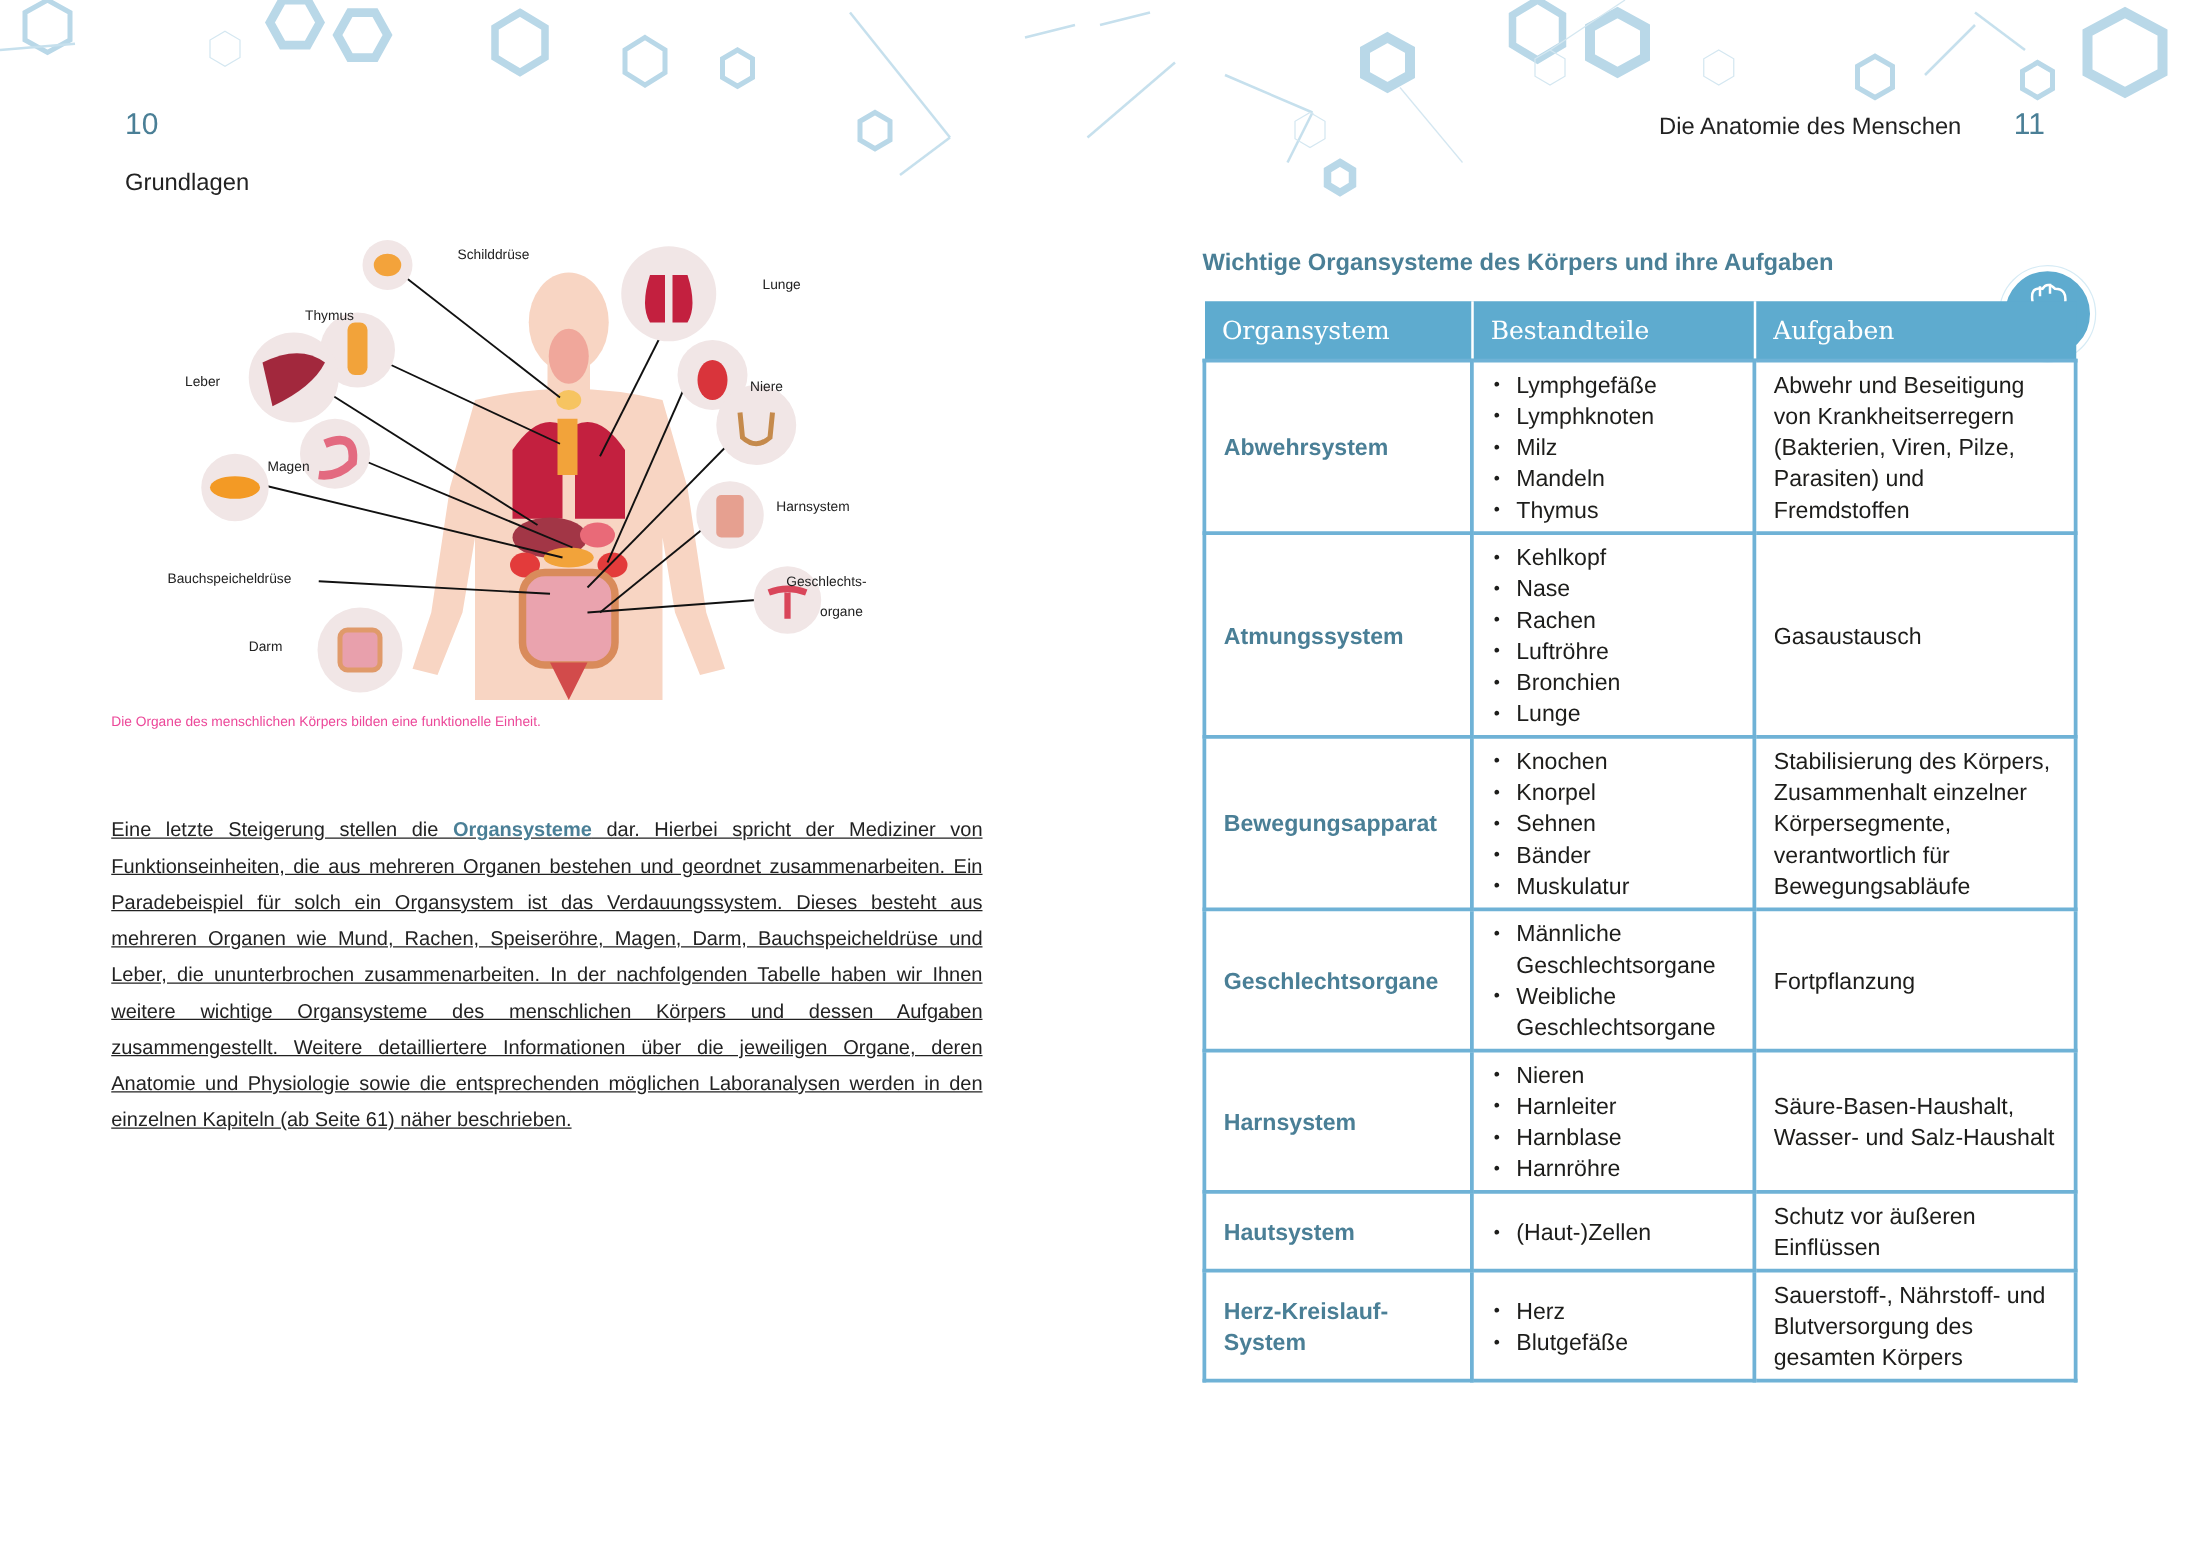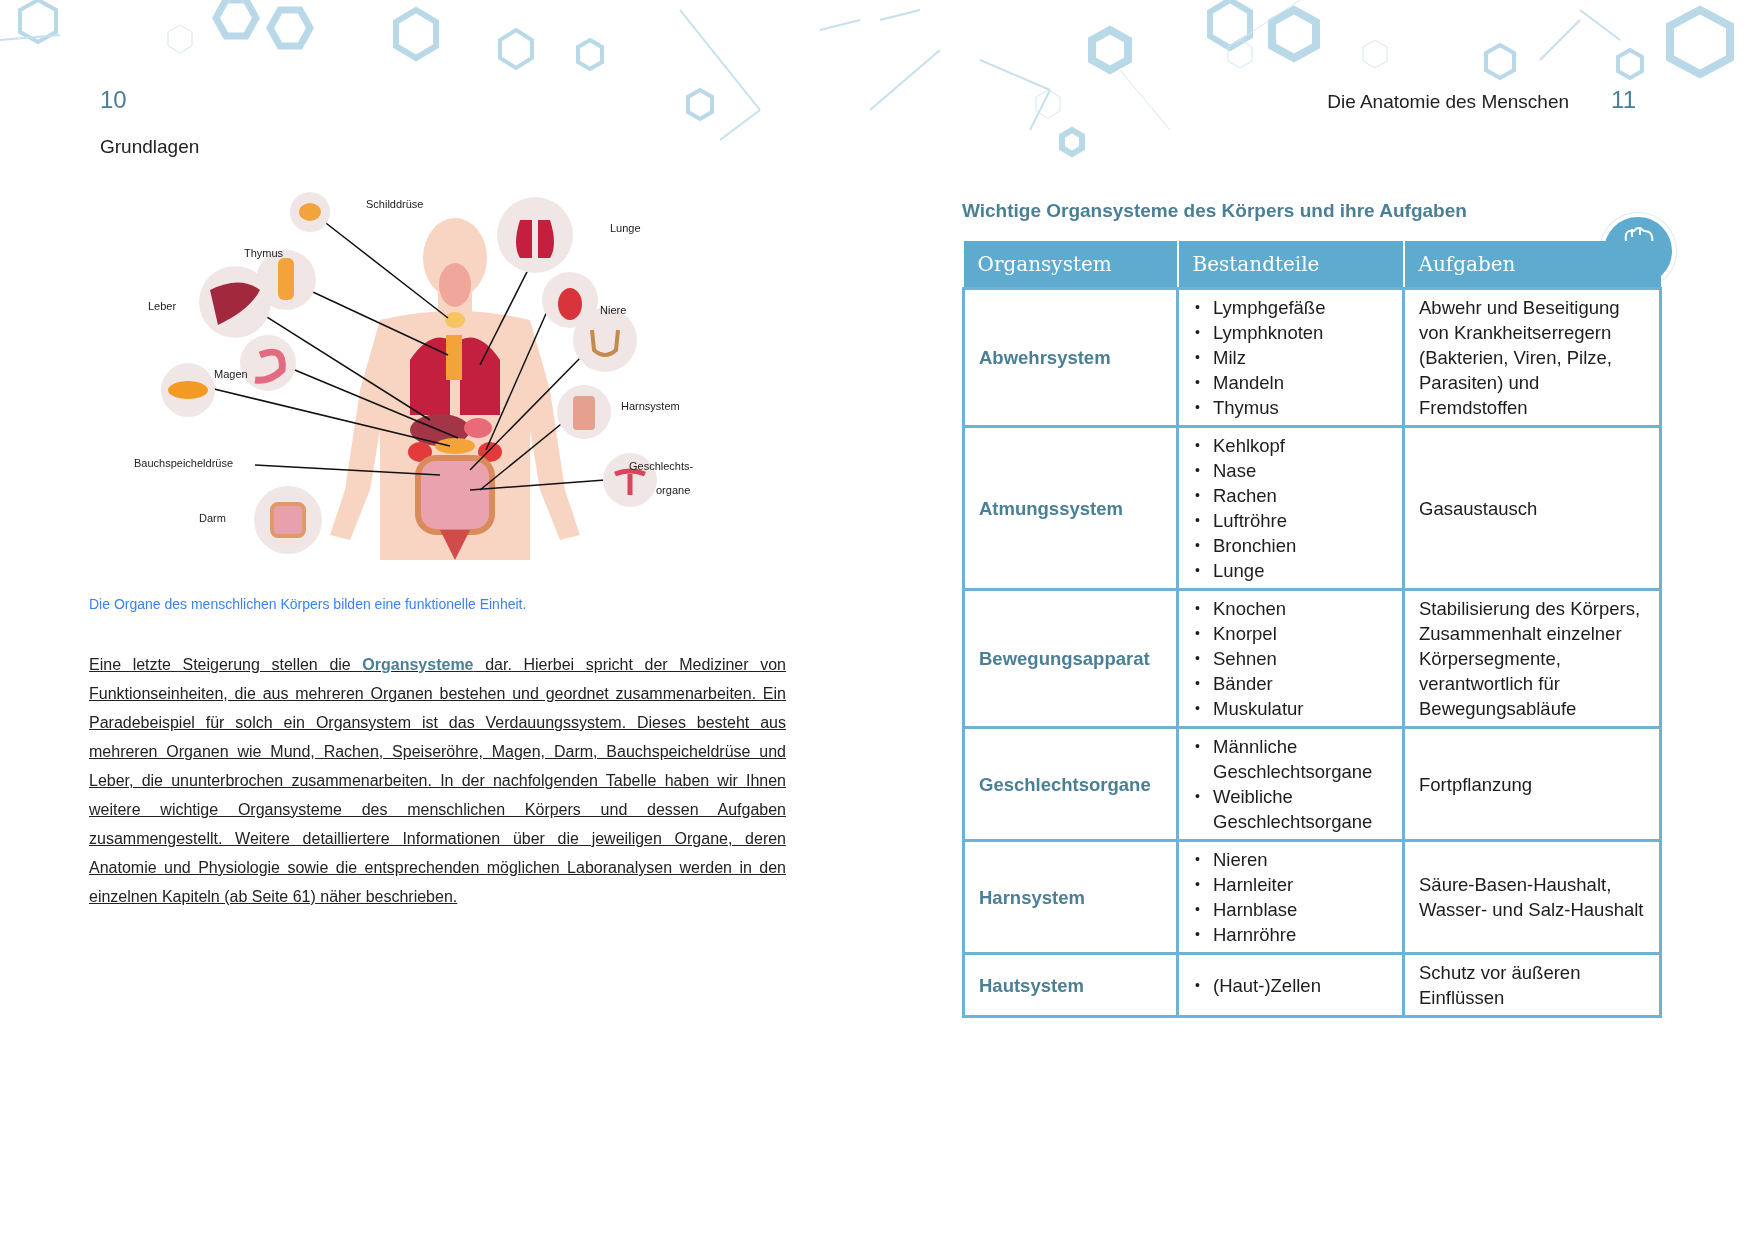--- a/index.html
+++ b/index.html
@@ -10,21 +10,21 @@
   .deco { position: absolute; left: 0; top: 0; width: 1748px; height: 160px; pointer-events: none; }
   .page-head { position: absolute; top: 86px; font-size: 19px; font-family: "Liberation Sans", sans-serif; color: #222; }
   .page-num { color: #4a7f96; font-size: 24px; font-weight: 300; }
   #head-left { left: 100px; display: flex; gap: 22px; align-items: flex-start; flex-direction: column; }
   #head-right { right: 112px; display: flex; gap: 42px; align-items: baseline; }
 
   
   .figure { position: absolute; left: 110px; top: 190px; width: 650px; height: 370px; }
   .figure svg { width: 100%; height: 100%; }
   .organ-label { position: absolute; font-family: "Liberation Sans", sans-serif; font-size: 11px; color: #222; white-space: nowrap; }
-  .caption { position: absolute; left: 89px; top: 596px; font-family: "Liberation Sans", sans-serif; font-size: 14px; color: #3b82f6; }
+  .caption { position: absolute; left: 89px; top: 572px; font-family: "Liberation Sans", sans-serif; font-size: 11px; color: #ec4899; }
 
   .body-text {
     position: absolute; left: 89px; top: 634px; width: 697px;
     font-family: "Liberation Sans", sans-serif; font-size: 16px; line-height: 29px; text-align: justify; color: #222; text-decoration: underline;
   }
   .body-text .hl { color: #4a7f96; font-weight: bold; }
 
   
   .table-title { position: absolute; left: 962px; top: 200px; font-family: "Liberation Sans", sans-serif; font-weight: bold; font-size: 19px; color: #4a7f96; }
   .org-table {
@@ -265,14 +265,24 @@
       </tr>
       <tr>
         <td class="sys">Hautsystem</td>
         <td class="parts">
           <ul>
             <li>(Haut-)Zellen</li>
           </ul>
         </td>
         <td>Schutz vor äußeren Einflüssen</td>
       </tr>
+      <tr>
+        <td class="sys">Herz-Kreislauf-System</td>
+        <td class="parts">
+          <ul>
+            <li>Herz</li>
+            <li>Blutgefäße</li>
+          </ul>
+        </td>
+        <td>Sauerstoff-, Nährstoff- und Blutversorgung des gesamten Körpers</td>
+      </tr>
     </tbody>
 </table>
 
 </body></html>

